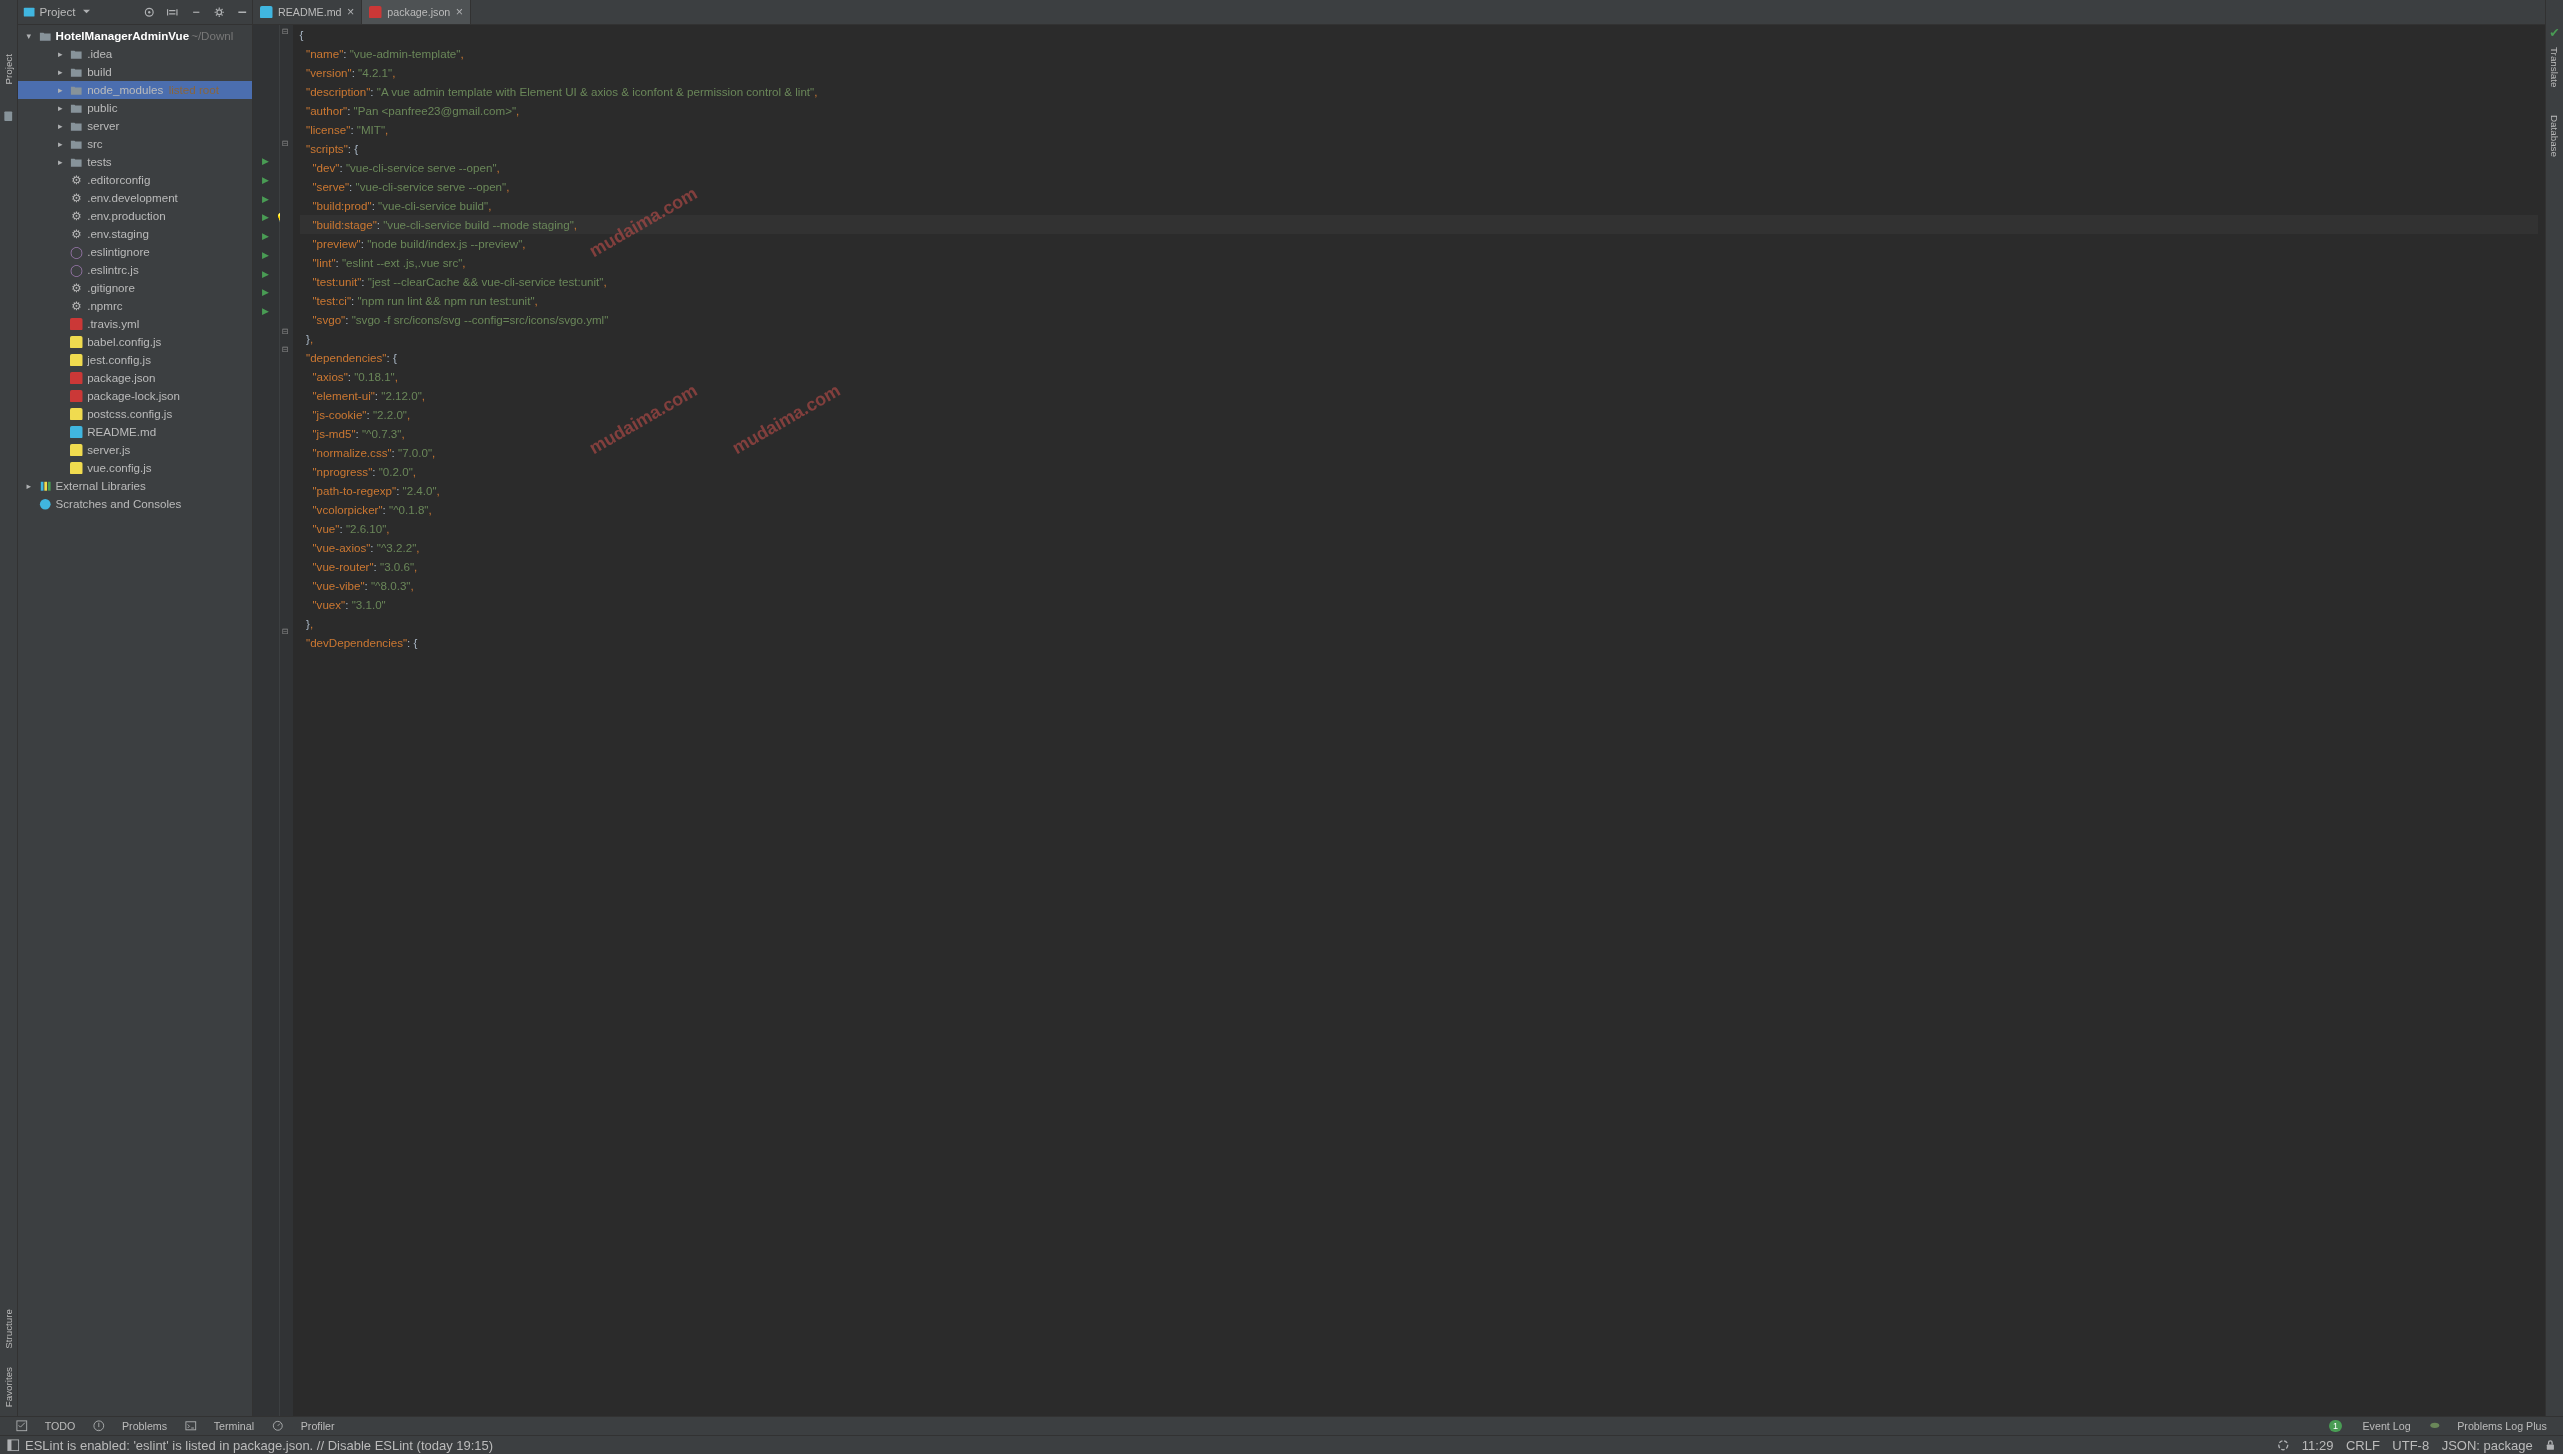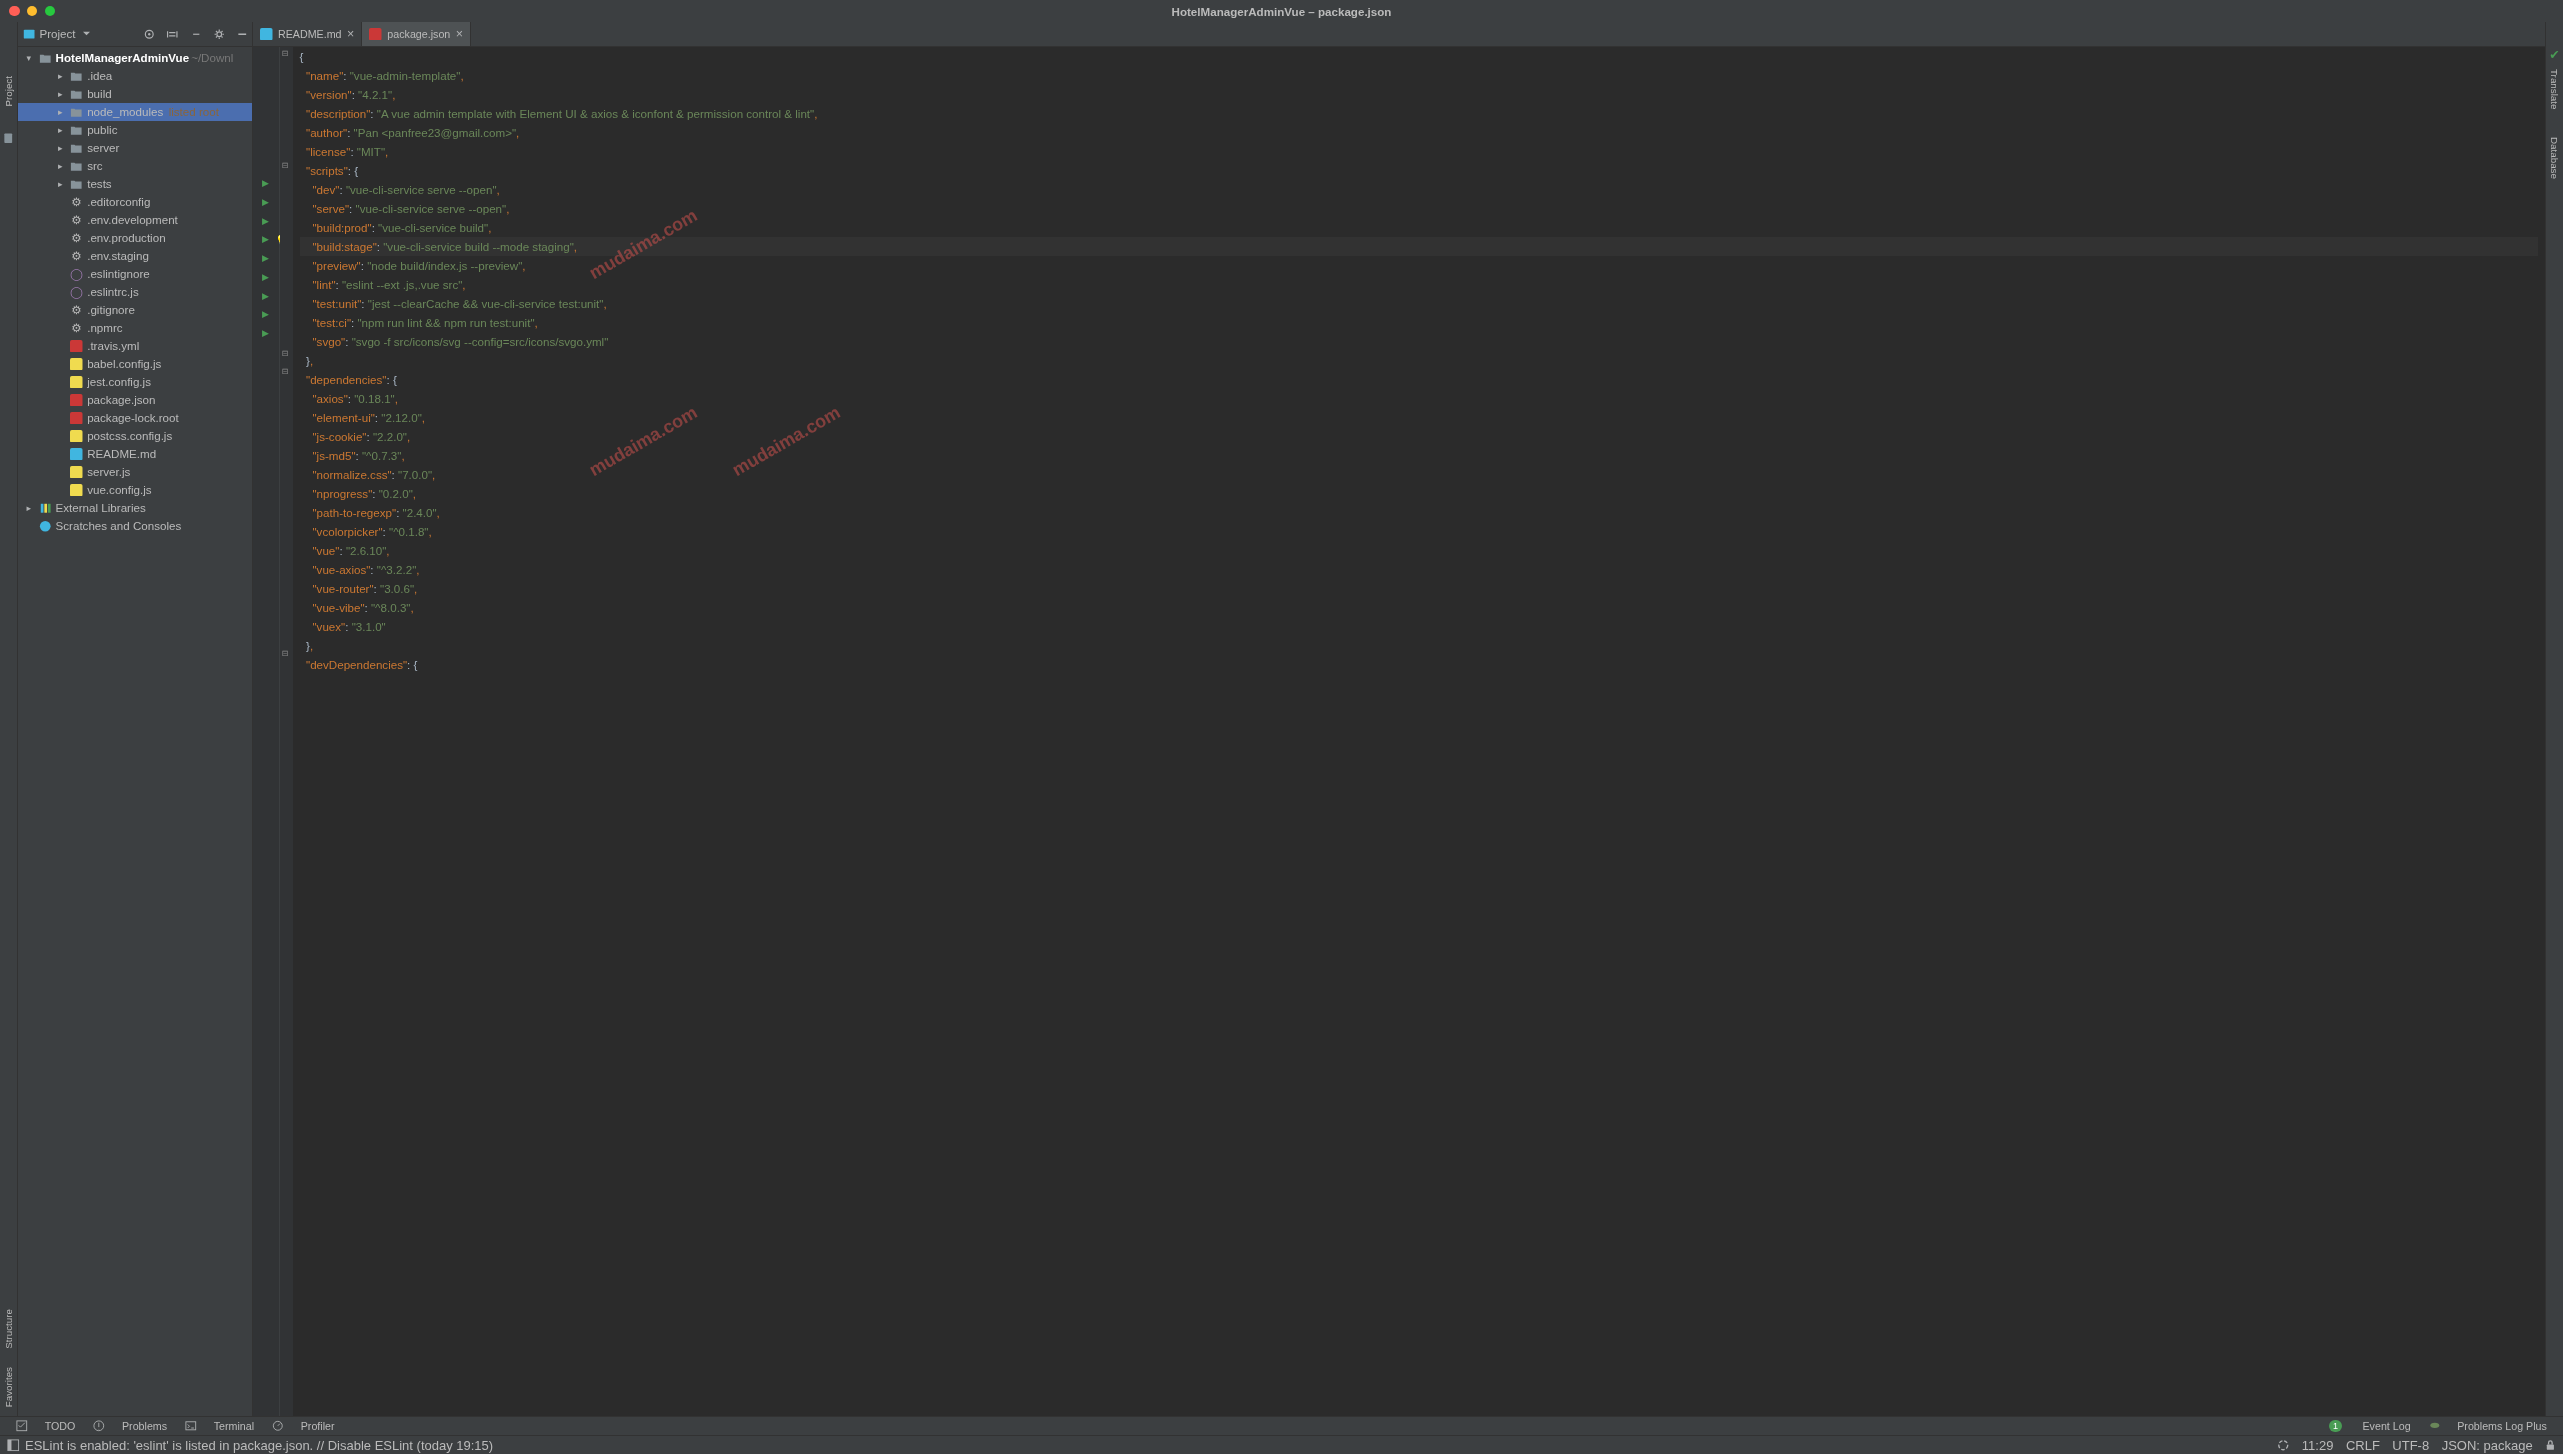--- a/index.html
+++ b/index.html
@@ -88,28 +88,20 @@
 .status-item { cursor: pointer; }
 .lock-icon { width: 10.7px; height: 10.7px; }
 
 svg { display: block; }
 </style>
 </head>
 <body>
 
 <div class="window">
 
-  <div class="titlebar">
-    <div class="traffic-lights">
-      <div class="traffic-light tl-red"></div>
-      <div class="traffic-light tl-yellow"></div>
-      <div class="traffic-light tl-green"></div>
-    </div>
-    <div class="title-text">HotelManagerAdminVue – package.json</div>
-  </div>
 
   <div class="main-area">
 
     <div class="left-gutter">
       <div class="left-gutter-label">Project</div>
       <svg class="left-gutter-icon" viewBox="0 0 16 16">
           <rect x="3" y="2" width="10" height="12" fill="#87939a" rx="1"></rect>
         </svg>
       <div style="flex:1"></div>
       <div class="left-gutter-label">Structure</div>
@@ -301,21 +293,21 @@
             </span>
             <span class="tree-label">package.json</span>
           </div>
         <div class="tree-row indent-2">
             <span class="tree-arrow"></span>
             <span class="tree-icon">
               <svg width="12.5" height="12.5" viewBox="0 0 14 14">
                 <rect width="14" height="14" fill="#cb3837" rx="2"></rect>
               </svg>
             </span>
-            <span class="tree-label">package-lock.root</span>
+            <span class="tree-label">package-lock.json</span>
           </div>
         <div class="tree-row indent-2">
             <span class="tree-arrow"></span>
             <span class="tree-icon">
               <svg width="12.5" height="12.5" viewBox="0 0 14 14">
                 <rect width="14" height="14" fill="#f0db4f" rx="2"></rect>
               </svg>
             </span>
             <span class="tree-label">postcss.config.js</span>
           </div>

